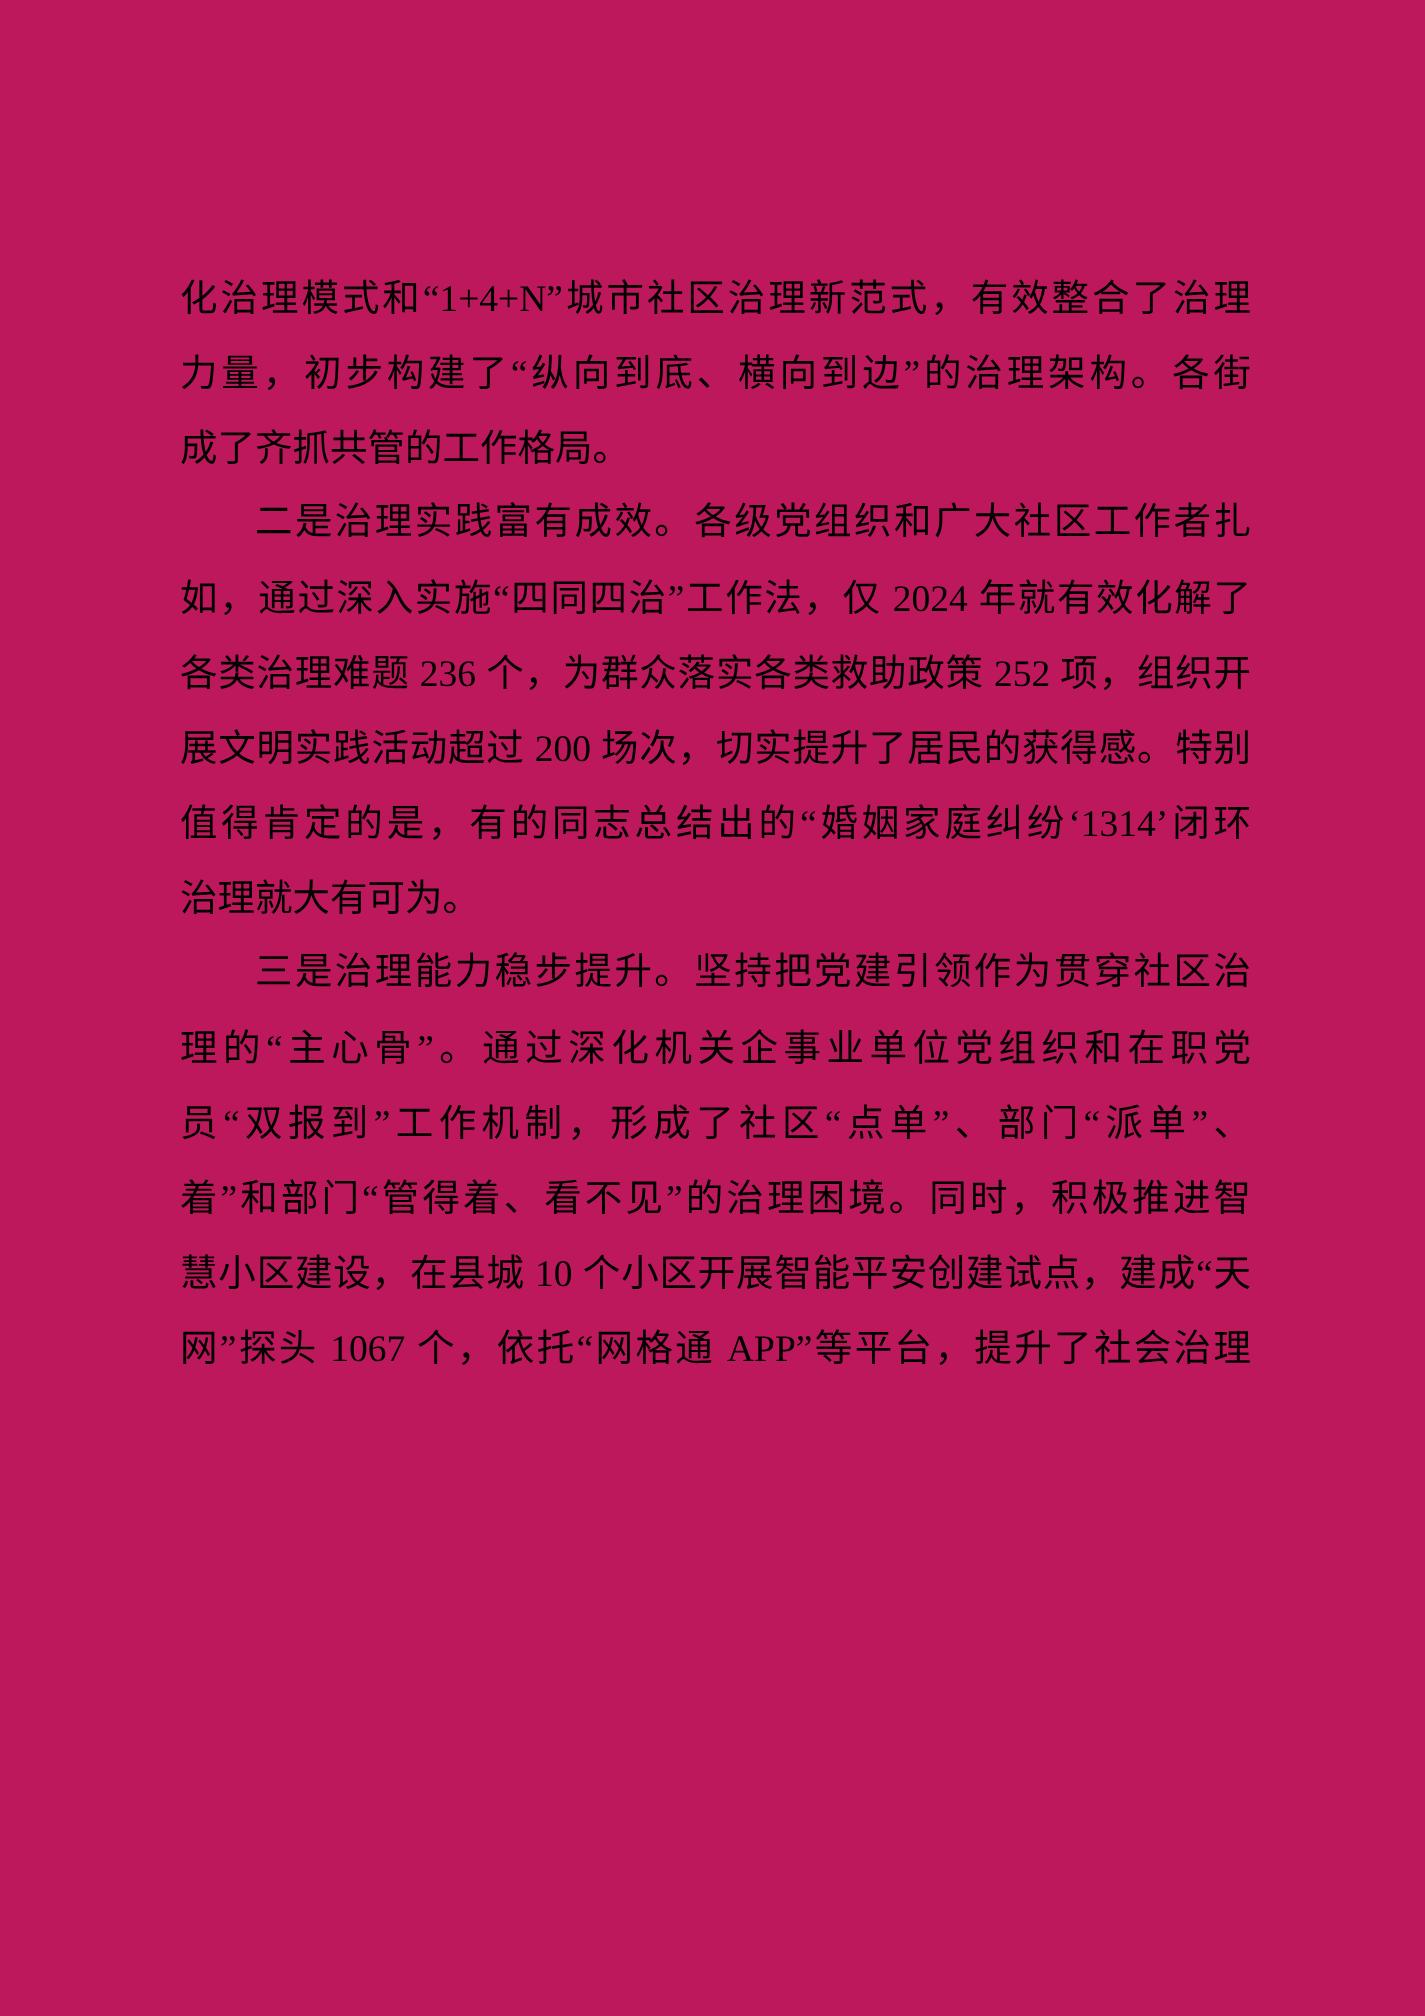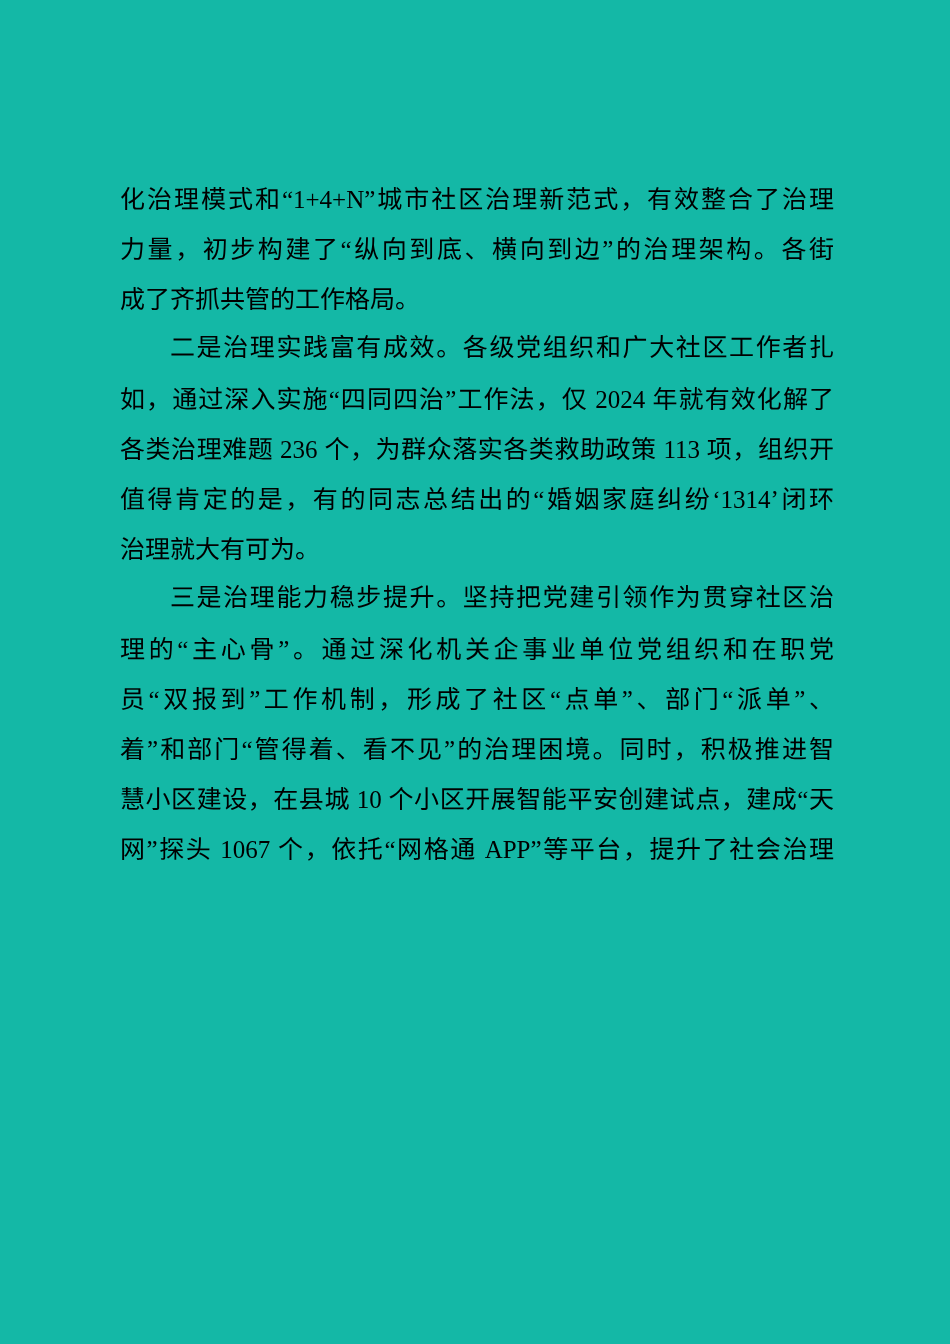--- a/index.html
+++ b/index.html
@@ -10,21 +10,21 @@
     width: 950px;
     height: 1344px;
     background: #ffffff;
     overflow: hidden;
   }
   .page {
     box-sizing: border-box;
     width: 950px;
     height: 1344px;
     padding: 175px 116px 0 120px;
-    background: #14b8a6;
+    background: #be185d;
     font-family: "Liberation Serif", "DejaVu Serif", serif;
     font-size: 25px;
     color: #000000;
   }
   .paragraph {
     margin: 0;
   }
   .line {
     height: 50px;
     line-height: 50px;
@@ -48,21 +48,22 @@
 
   <div class="paragraph">
     <div class="line stretch">化治理模式和“1+4+N”城市社区治理新范式，有效整合了治理</div>
     <div class="line stretch">力量，初步构建了“纵向到底、横向到边”的治理架构。各街</div>
     <div class="line">成了齐抓共管的工作格局。</div>
   </div>
 
   <div class="paragraph">
     <div class="line stretch indent">二是治理实践富有成效。各级党组织和广大社区工作者扎</div>
     <div class="line stretch">如，通过深入实施“四同四治”工作法，仅 2024 年就有效化解了</div>
-    <div class="line stretch">各类治理难题 236 个，为群众落实各类救助政策 113 项，组织开</div>
+    <div class="line stretch">各类治理难题 236 个，为群众落实各类救助政策 252 项，组织开</div>
+    <div class="line stretch">展文明实践活动超过 200 场次，切实提升了居民的获得感。特别</div>
     <div class="line stretch">值得肯定的是，有的同志总结出的“婚姻家庭纠纷‘1314’闭环</div>
     <div class="line">治理就大有可为。</div>
   </div>
 
   <div class="paragraph">
     <div class="line stretch indent">三是治理能力稳步提升。坚持把党建引领作为贯穿社区治</div>
     <div class="line stretch">理的“主心骨”。通过深化机关企事业单位党组织和在职党</div>
     <div class="line stretch">员“双报到”工作机制，形成了社区“点单”、部门“派单”、</div>
     <div class="line stretch">着”和部门“管得着、看不见”的治理困境。同时，积极推进智</div>
     <div class="line stretch">慧小区建设，在县城 10 个小区开展智能平安创建试点，建成“天</div>

